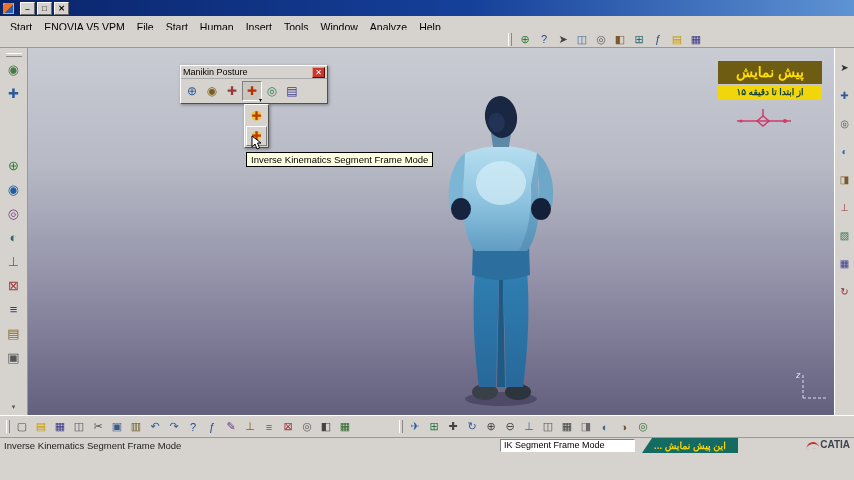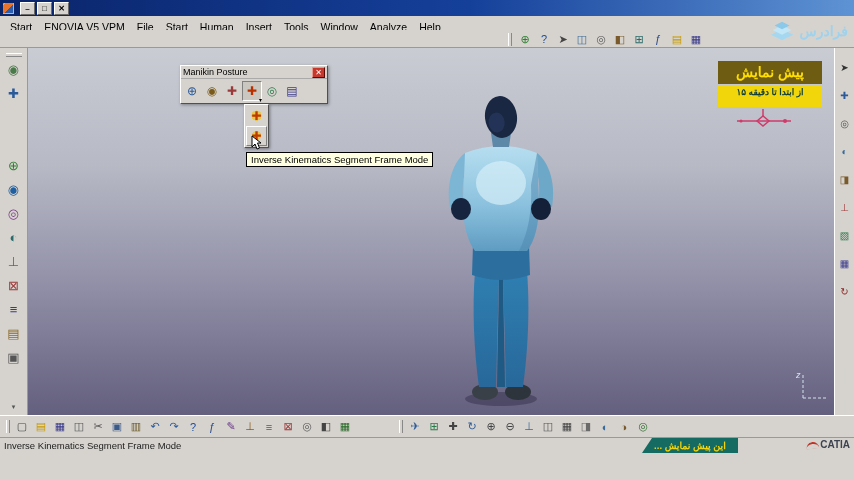--- a/index.html
+++ b/index.html
@@ -37,21 +37,21 @@
   .tbicon.small{width:16px;height:14px;font-size:10px}
 
   
   .viewport{position:absolute;left:28px;top:48px;width:806px;height:367px;background:linear-gradient(180deg,#c9ccd3 0%,#b7b9c5 32%,#9493aa 62%,#635f7e 100%);overflow:hidden}
   .manikin{position:absolute;left:411px;top:45px;z-index:1}
   .compass{position:absolute;left:705px;top:56px;z-index:2}
   .axis-ind{position:absolute;left:765px;top:320px;z-index:2}
 
   .badge{position:absolute;right:12px;top:13px;width:104px;text-align:center;z-index:3}
   .badge-top{background:#6e5c12;color:#ffdf00;font-size:14px;font-weight:bold;height:23px;line-height:23px}
-  .badge-bottom{background:#f0d60a;color:#14403a;font-size:9px;font-weight:bold;height:22px;line-height:15px;margin-top:1px}
+  .badge-bottom{background:#f0d60a;color:#14403a;font-size:9px;font-weight:bold;height:15px;line-height:15px;margin-top:1px}
 
   
   .mp-toolbar{position:absolute;left:152px;top:17px;width:148px;background:#d6d3ce;border:1px solid;border-color:#fff #505050 #505050 #fff;box-shadow:1px 1px 3px rgba(0,0,0,.35);z-index:4}
   .mp-title{height:13px;display:flex;align-items:center;border-bottom:1px solid #aaa;font-size:9px;padding:0 2px;color:#000}
   .mp-title-text{flex:1;white-space:nowrap;overflow:hidden}
   .mp-close{width:13px;height:11px;background:#c8372c;color:#fff;font-size:8px;line-height:9px;text-align:center;border:1px solid;border-color:#e89a90 #5a0a05 #5a0a05 #e89a90;flex:none}
   .mp-body{display:flex;padding:2px 1px;align-items:center}
   .mp-icon{width:20px;height:20px;display:flex;align-items:center;justify-content:center;font-size:12px;position:relative;flex:none}
   .mp-icon.active{border:1px solid;border-color:#808080 #fff #fff #808080;background:#cac7c0}
   .mp-icon.active::after{content:"▾";position:absolute;right:-1px;bottom:-3px;font-size:6px;color:#000}
@@ -117,28 +117,20 @@
           <span class="tbicon" style="color: rgb(85, 85, 85);">◎</span>
           <span class="tbicon" style="color: rgb(122, 90, 42);">◧</span>
           <span class="tbicon" style="color: rgb(42, 106, 106);">⊞</span>
           <span class="tbicon" style="color: rgb(42, 74, 138);">ƒ</span>
           <span class="tbicon" style="color: rgb(200, 154, 0);">▤</span>
           <span class="tbicon" style="color: rgb(57, 57, 138);">▦</span>
         </span>
     </div>
   </div>
 
-  <div class="faradars-logo">
-    <svg width="28" height="24" viewBox="0 0 30 24">
-      <path d="M2,16 L14,10 L26,16 L14,22 Z" fill="#a5d8f0"></path>
-      <path d="M4,11 L14,6 L24,11 L14,16 Z" fill="#c2e6f6"></path>
-      <path d="M6,6 L14,2 L22,6 L14,10 Z" fill="#8cc8e8"></path>
-    </svg>
-    <span dir="rtl">فرادرس</span>
-  </div>
 
   <div class="left-toolbar">
     <span class="grip-h"></span>
     <div class="col-icons">
 
     <span class="tbicon big" style="color: rgb(74, 122, 74);">◉</span>
         <span class="tbicon big" style="color: rgb(42, 90, 154);">✚</span>
       </div>
     <div class="lt-gap"></div>
     <div class="col-icons">
@@ -291,20 +283,21 @@
         <span class="tbicon" style="color: rgb(68, 68, 68);">▦</span>
         <span class="tbicon" style="color: rgb(106, 106, 106);">◨</span>
         <span class="tbicon" style="color: rgb(58, 106, 154);">◐</span>
         <span class="tbicon" style="color: rgb(122, 90, 42);">◑</span>
         <span class="tbicon" style="color: rgb(42, 106, 42);">◎</span>
       </span>
   </div>
 
   <div class="statusbar">
     <span>Inverse Kinematics Segment Frame Mode</span>
+    <span class="status-field">IK Segment Frame Mode</span>
     <span class="mini-banner">
       <span dir="rtl">این پیش نمایش ...</span>
     </span>
     <span class="catia-logo">
       <span class="swoosh"></span>
       <span>CATIA</span>
     </span>
   </div>
 
 

